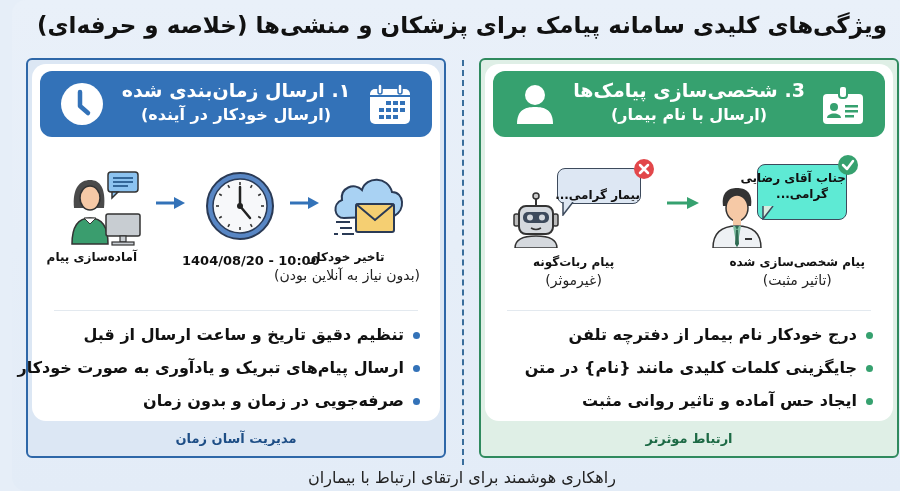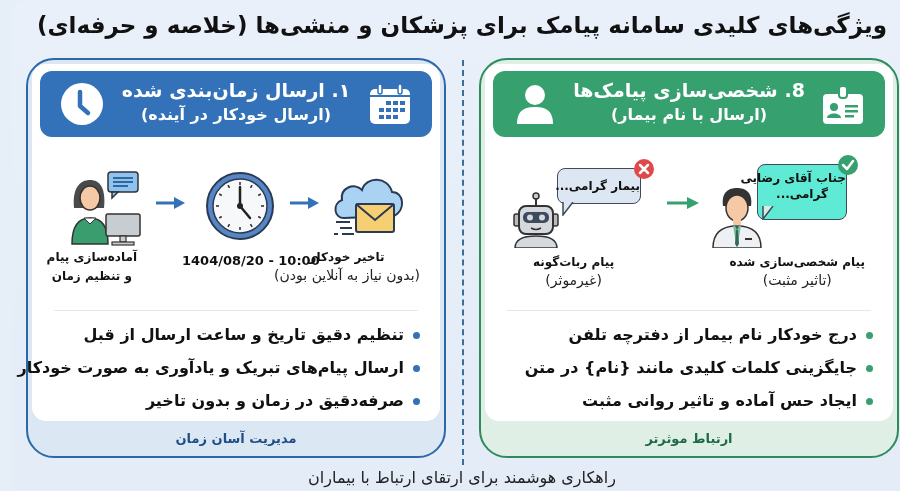--- a/index.html
+++ b/index.html
@@ -19,21 +19,21 @@
       position: absolute; top: 8px; left: 0; width: 900px;
       text-align: center; font-size: 23px; font-weight: bold; color: #111;
       line-height: 34px; white-space: nowrap;
     }
     .divider {
       position: absolute; left: 450px; top: 60px; height: 405px; width: 0;
       border-left: 2px dashed #3a6e9c;
     }
     .panel {
       position: absolute; top: 58px; width: 420px; height: 400px;
-      border-radius: 28px; border: 2px solid;
+      border-radius: 6px; border: 2px solid;
     }
     .panel.left { left: 14px; border-color: #2e67a8; background: #dce7f4; }
     .panel.right { left: 467px; border-color: #2f8a5e; background: #dfefe6; }
     .panel-inner {
       position: absolute; left: 4px; top: 4px; right: 4px; height: 357px;
       background: #fff; border-radius: 14px;
     }
     .header {
       position: absolute; left: 8px; right: 8px; top: 7px; height: 66px;
       border-radius: 12px; color: #fff;
@@ -138,21 +138,20 @@
         <path d="M46 24 L46 30 L52 24 Z" fill="#8cc3f0" stroke="#333" stroke-width="1.5"></path>
         <line x1="47" y1="10" x2="67" y2="10" stroke="#2a5d8f" stroke-width="1.8"></line>
         <line x1="47" y1="14" x2="67" y2="14" stroke="#2a5d8f" stroke-width="1.8"></line>
         <line x1="47" y1="18" x2="62" y2="18" stroke="#2a5d8f" stroke-width="1.8"></line>
         <rect x="40" y="46" width="34" height="22" rx="2" fill="#c8cdd2" stroke="#333" stroke-width="1.5"></rect>
         <rect x="54" y="68" width="6" height="6" fill="#c8cdd2" stroke="#333" stroke-width="1.2"></rect>
         <rect x="46" y="74" width="22" height="3" fill="#c8cdd2" stroke="#333" stroke-width="1.2"></rect>
       </svg>
       <div class="flow-label" style="right:303px; top:184px;">
         <span class="main">آماده‌سازی پیام</span>
-        <span class="main">و تنظیم زمان</span>
       </div>
 
       <svg class="flow-icon" style="left:124px; top:132px; width:30px; height:14px;" viewBox="0 0 30 14">
         <line x1="0" y1="7" x2="20" y2="7" stroke="#3372b8" stroke-width="3"></line>
         <path d="M18 1 L29 7 L18 13 Z" fill="#3372b8"></path>
       </svg>
 
       <svg class="flow-icon" style="left:172px; top:106px; width:72px; height:72px;" viewBox="0 0 72 72">
         <circle cx="36" cy="36" r="33" fill="#5886c4" stroke="#2a3a55" stroke-width="2"></circle>
         <circle cx="36" cy="36" r="27" fill="#f7f8fa" stroke="#2a3a55" stroke-width="1.5"></circle>
@@ -194,35 +193,35 @@
       </svg>
       <div class="flow-label" style="right:20px; top:184px;">
         <span class="main">تاخیر خودکار</span>
         <span class="sub">(بدون نیاز به آنلاین بودن)</span>
       </div>
 
       <div class="sep"></div>
       <ul class="bullets">
         <li>تنظیم دقیق تاریخ و ساعت ارسال از قبل</li>
         <li>ارسال پیام‌های تبریک و یادآوری به صورت خودکار</li>
-        <li>صرفه‌دقیق در زمان و بدون تاخیر</li>
+        <li>صرفه‌جویی در زمان و بدون زمان</li>
       </ul>
     </div>
     <div class="footer-label">مدیریت آسان زمان</div>
   </div>
 
   <div class="panel right">
     <div class="panel-inner">
       <div class="header">
         <svg class="hicon l" viewBox="0 0 48 48">
           <circle cx="24" cy="15" r="10" fill="#fff"></circle>
           <path d="M6 44 C6 30 14 27 24 27 C34 27 42 30 42 44 Z" fill="#fff"></path>
         </svg>
         <div class="header-text">
-          <div class="header-title">8. شخصی‌سازی پیامک‌ها</div>
+          <div class="header-title">3. شخصی‌سازی پیامک‌ها</div>
           <div class="header-sub">(ارسال با نام بیمار)</div>
         </div>
         <svg class="hicon r" viewBox="0 0 48 48">
           <rect x="4" y="14" width="40" height="30" rx="4" fill="#fff"></rect>
           <rect x="20" y="6" width="8" height="12" rx="3" fill="#fff" stroke="#36a16f" stroke-width="2"></rect>
           <circle cx="15" cy="27" r="4" fill="#36a16f"></circle>
           <path d="M8 38 C8 32 22 32 22 38 Z" fill="#36a16f"></path>
           <rect x="26" y="25" width="13" height="2.5" fill="#36a16f"></rect>
           <rect x="26" y="30" width="13" height="2.5" fill="#36a16f"></rect>
           <rect x="26" y="35" width="9" height="2.5" fill="#36a16f"></rect>
@@ -234,21 +233,21 @@
         <circle cx="25" cy="4" r="3" fill="#ccc" stroke="#333" stroke-width="1.5"></circle>
         <rect x="3" y="22" width="5" height="12" rx="2" fill="#bbb" stroke="#333" stroke-width="1.5"></rect>
         <rect x="42" y="22" width="5" height="12" rx="2" fill="#bbb" stroke="#333" stroke-width="1.5"></rect>
         <rect x="8" y="14" width="34" height="28" rx="7" fill="#d5d9de" stroke="#333" stroke-width="2"></rect>
         <rect x="12" y="20" width="26" height="11" rx="5" fill="#3d4a5c"></rect>
         <circle cx="19" cy="25.5" r="3" fill="#d5d9de"></circle>
         <circle cx="31" cy="25.5" r="3" fill="#d5d9de"></circle>
         <path d="M20 36 Q25 39 30 36" stroke="#333" stroke-width="1.5" fill="none"></path>
         <path d="M4 56 C4 46 14 44 25 44 C36 44 46 46 46 56 Z" fill="#d5d9de" stroke="#333" stroke-width="1.5"></path>
       </svg>
-      <div class="bubble" style="left:72px; top:104px; width:84px; height:36px; background:#dde7f3; padding-top:9px;">بیمار گرامی...</div>
+      <div class="bubble" style="left:72px; top:104px; width:84px; height:36px; background:#dde7f3; padding-top:18px;">بیمار گرامی...</div>
       <svg class="flow-icon" style="left:76px; top:138px; width:14px; height:14px;" viewBox="0 0 14 14">
         <path d="M2 0 L2 13 L12 0" fill="#dde7f3" stroke="#3d4a5c" stroke-width="1.5"></path>
       </svg>
       <svg class="flow-icon" style="left:148px; top:94px; width:22px; height:22px;" viewBox="0 0 22 22">
         <circle cx="11" cy="11" r="10" fill="#e2474a"></circle>
         <path d="M7 7 L15 15 M15 7 L7 15" stroke="#fff" stroke-width="2.5" stroke-linecap="round"></path>
       </svg>
       <div class="flow-label" style="left:48px; top:189px;">
         <span class="main">پیام ربات‌گونه</span>
         <span class="sub">(غیرموثر)</span>

